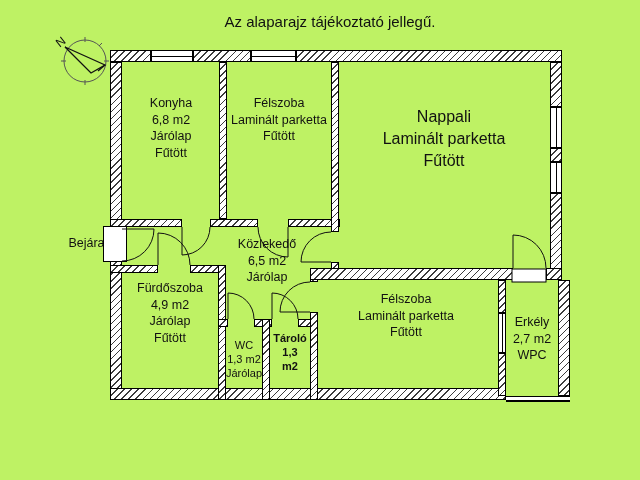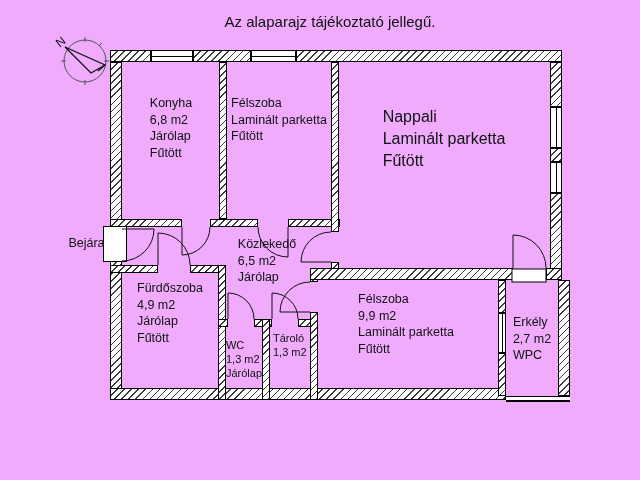--- a/index.html
+++ b/index.html
@@ -1,31 +1,31 @@
 <!DOCTYPE html>
 <html><head>
 <meta charset="utf-8">
 <style>
   html,body{margin:0;padding:0;background:#fff;}
-  #plan{position:relative;width:640px;height:480px;background:#f0abfc;overflow:hidden;
+  #plan{position:relative;width:640px;height:480px;background:#bef264;overflow:hidden;
         font-family:"Liberation Sans","DejaVu Sans",sans-serif;color:#111;}
   .wall{position:absolute;box-sizing:border-box;border:1px solid #000;background-color:#fff;
         background-image:repeating-linear-gradient(135deg,rgba(0,0,0,0) 0 4px,#3c3c3c 4px 5px);}
   .window{position:absolute;box-sizing:border-box;background:#fff;border:1px solid #000;}
   .window-h::after{content:"";position:absolute;left:0;right:0;top:50%;border-top:1px solid #000;}
   .window-v::after{content:"";position:absolute;top:0;bottom:0;left:50%;border-left:1px solid #000;}
   .frame{position:absolute;box-sizing:border-box;background:#fff;border:1px solid #000;}
   .rail{position:absolute;box-sizing:border-box;background:#fff;border-top:1px solid #000;border-bottom:2px solid #000;}
   .title{position:absolute;left:20px;top:13px;width:620px;text-align:center;font-size:15px;color:#111;}
-  .room-label{position:absolute;white-space:nowrap;transform:translateX(-50%);
+  .room-label{position:absolute;text-align:center;white-space:nowrap;transform:translateX(-50%);
         font-size:12.5px;line-height:1.32;color:#111;}
   .room-label span{display:block;}
   .room-label.lg{font-size:16px;line-height:1.38;}
   .room-label.sm{font-size:11px;line-height:1.28;}
-  .room-label.wrapok{white-space:normal;width:34px;}
+  .room-label.wrapok{white-space:normal;width:34px;font-weight:bold;}
   .side-label{position:absolute;font-size:12.5px;color:#111;}
   svg{position:absolute;}
   .overlay{left:0;top:0;pointer-events:none;}
 </style>
 </head>
 <body>
 
 <div id="plan">
 
   <div class="title">Az alaparajz tájékoztató jellegű.</div>
@@ -175,21 +175,20 @@
     <span>Járólap</span>
   </div>
 
   <div class="room-label sm wrapok" style="left:290px;top:331px">
     <span>Tároló</span>
     <span>1,3 m2</span>
   </div>
 
   <div class="room-label" style="left:406px;top:291px">
     <span>Félszoba</span>
-    <span>9,9 m2</span>
     <span>Laminált parketta</span>
     <span>Fűtött</span>
   </div>
 
   <div class="room-label" style="left:532px;top:314px">
     <span>Erkély</span>
     <span>2,7 m2</span>
     <span>WPC</span>
   </div>
 

